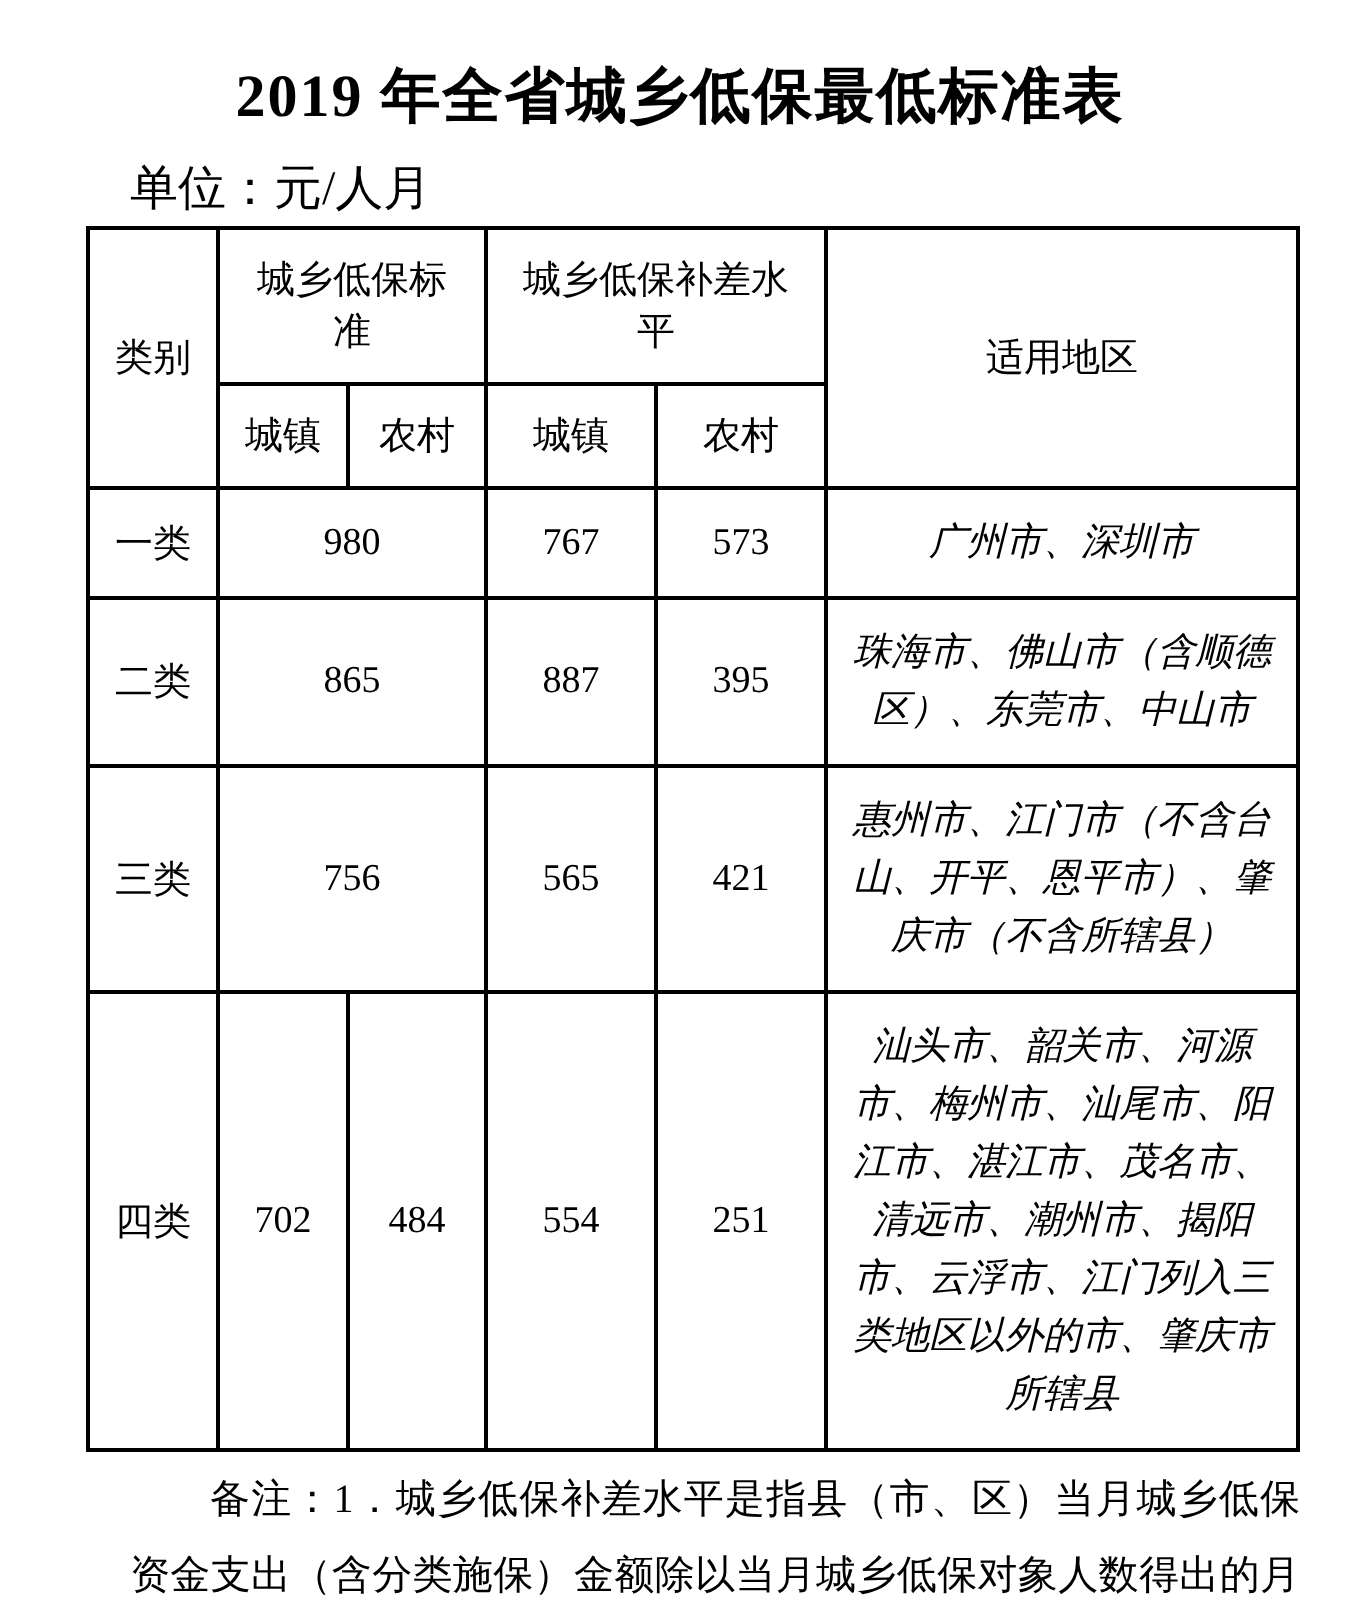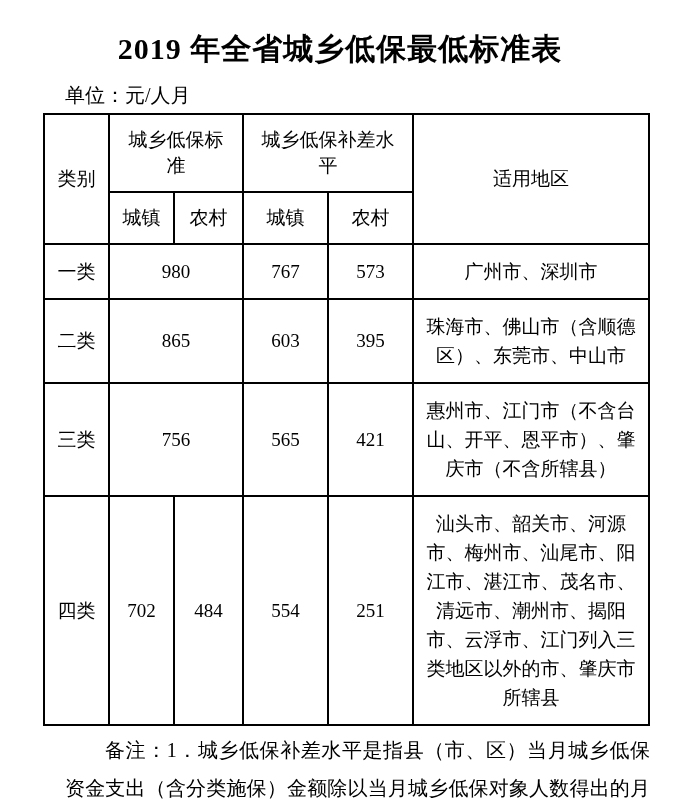--- a/index.html
+++ b/index.html
@@ -19,21 +19,21 @@
   .title {
     margin: 30px 0 0 0;
     text-align: center;
     font-size: 30px;
     line-height: 38px;
     font-weight: bold;
     letter-spacing: 1px;
   }
   .unit {
     margin: 15px 0 0 65px;
-    font-size: 20px;
+    font-size: 24px;
     line-height: 24px;
   }
   table.standards {
     margin: 6px 0 0 43px;
     border-collapse: collapse;
     table-layout: fixed;
     width: 605px;
   }
   table.standards td {
     border: 2px solid #000000;
@@ -47,20 +47,21 @@
   tr.hrow2 { height: 42px; }
   tr.row1  { height: 45px; }
   tr.row2  { height: 67px; }
   tr.row3  { height: 96px; }
   tr.row4  { height: 176px; }
   td.region {
     text-align: justify;
     font-size: 18px;
     line-height: 29px;
     padding: 2px 8px;
+    font-style: italic;
   }
   .notes {
     margin: 6px 0 0 65px;
     width: 585px;
   }
   .note {
     margin: 0;
     font-size: 20px;
     line-height: 37.5px;
     text-align: justify;
@@ -103,21 +104,21 @@
         <td>一类</td>
         <td colspan="2">980</td>
         <td>767</td>
         <td>573</td>
         <td class="region">广州市、深圳市</td>
       </tr>
 
       <tr class="row2">
         <td>二类</td>
         <td colspan="2">865</td>
-        <td>603</td>
+        <td>887</td>
         <td>395</td>
         <td class="region">珠海市、佛山市（含顺德区）、东莞市、中山市</td>
       </tr>
 
       <tr class="row3">
         <td>三类</td>
         <td colspan="2">756</td>
         <td>565</td>
         <td>421</td>
         <td class="region">惠州市、江门市（不含台山、开平、恩平市）、肇庆市（不含所辖县）</td>

